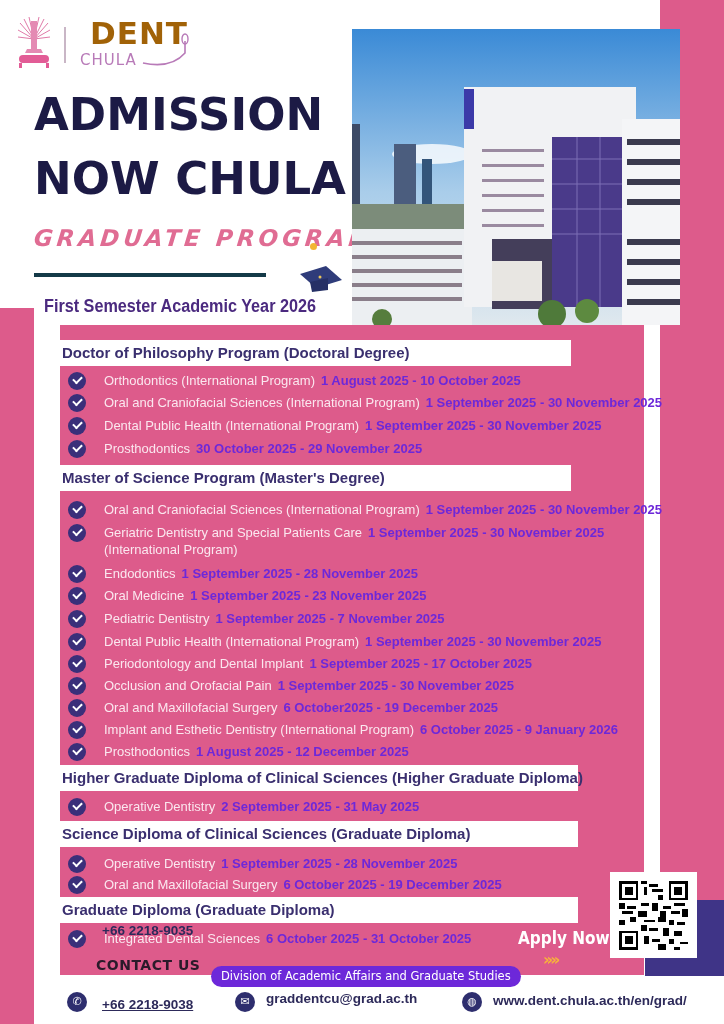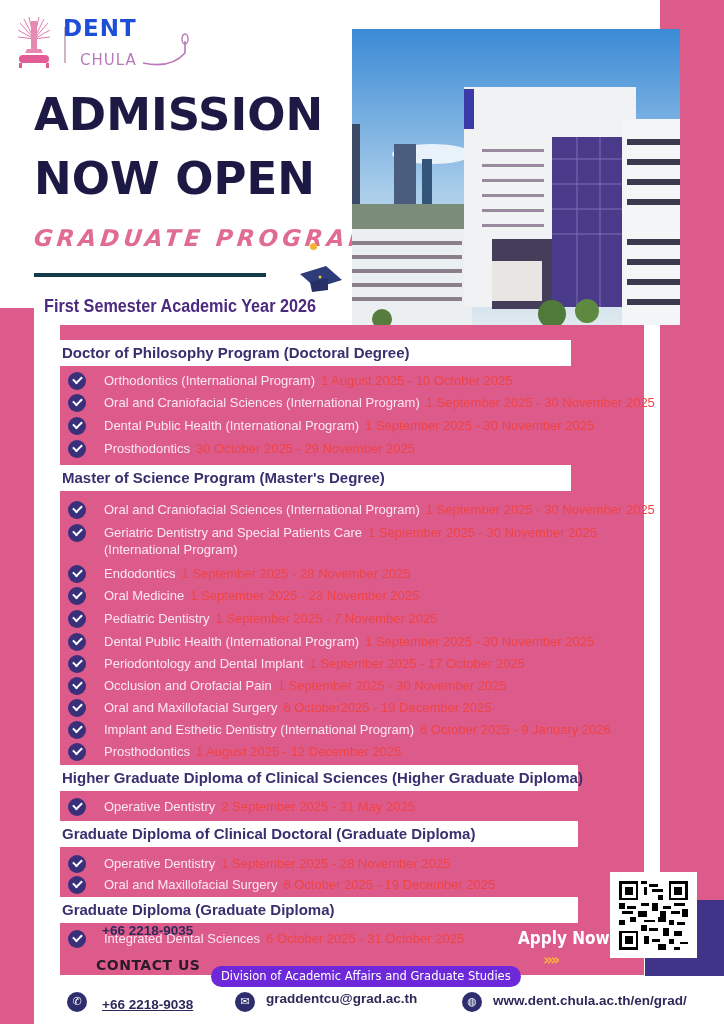--- a/index.html
+++ b/index.html
@@ -8,21 +8,21 @@
   .pink { background: #dd5b8b; }
   #left-strip { left: 0; top: 308px; width: 34px; height: 716px; }
   #right-strip { left: 660px; top: 0; width: 64px; height: 900px; }
   #purple-block { left: 645px; top: 900px; width: 79px; height: 76px; background: #3f3487; }
   #main-card { left: 60px; top: 325px; width: 584px; height: 650px; }
 
   
   #logo { left: 17px; top: 17px; width: 180px; height: 54px; }
   .logo-emblem { position: absolute; left: 0; top: 0; width: 34px; height: 52px; }
   .logo-divider { position: absolute; left: 47px; top: 10px; width: 2px; height: 36px; background: #c9b6c6; }
-  .logo-dent { position: absolute; left: 46px; top: -2px; font-family: "DejaVu Sans", sans-serif; font-weight: bold; font-size: 23px; color: #1d4ed8; letter-spacing: 1px; }
+  .logo-dent { position: absolute; left: 73px; top: -2px; font-family: "DejaVu Sans", sans-serif; font-weight: bold; font-size: 31px; color: #a16207; letter-spacing: 1px; }
   .logo-chula { position: absolute; left: 63px; top: 34px; font-family: "DejaVu Sans", sans-serif; font-size: 15px; color: #b87ab8; letter-spacing: 1px; }
   .logo-swoosh { position: absolute; left: 124px; top: 14px; width: 50px; height: 36px; }
 
   .headline { left: 34px; font-family: "DejaVu Sans", sans-serif; font-weight: 900; font-size: 45px; color: #1c1a45; letter-spacing: 0px; line-height: 1; }
   #h1 { top: 92px; }
   #h2 { top: 156px; }
   #subtitle { left: 34px; top: 225px; font-family: "DejaVu Sans", sans-serif; font-weight: bold; font-style: italic; font-size: 23px; color: #e06c93; letter-spacing: 4px; transform: skewX(-6deg); }
   #subtitle-dot { left: 310px; top: 243px; width: 7px; height: 7px; border-radius: 50%; background: #f2b632; }
   #underline { left: 34px; top: 273px; width: 232px; height: 4px; background: #143a48; }
   #cap { left: 296px; top: 262px; width: 48px; height: 32px; }
@@ -31,21 +31,21 @@
   
   #photo { left: 352px; top: 29px; width: 328px; height: 296px; overflow: hidden; background: linear-gradient(#3f8fd6 0%, #7fb9e8 45%, #cfe3f2 60%, #a7b3bd 100%); }
   #photo svg { width: 100%; height: 100%; display: block; }
 
   
   .sec-title { position: absolute; left: 58px; height: 26px; background: #fff; padding-left: 4px; font-family: "Liberation Sans", sans-serif; font-weight: bold; font-size: 15px; color: #3a2f6f; line-height: 26px; white-space: nowrap; }
   .item { position: absolute; left: 68px; font-family: "Liberation Sans", sans-serif; font-size: 13px; line-height: 17px; white-space: nowrap; }
   .check { position: absolute; left: 0; top: 0; width: 18px; height: 18px; border-radius: 50%; background: #3a2f7a; }
   .check::after { content: ""; position: absolute; left: 5px; top: 4px; width: 7px; height: 4px; border-left: 2px solid #fff; border-bottom: 2px solid #fff; transform: rotate(-45deg); }
   .prog { position: absolute; left: 36px; top: 0; color: #fbe7ef; }
-  .date { color: #ef4444; margin-left: 6px; }
+  .date { color: #6d28d9; margin-left: 6px; font-weight: bold; }
   .prog2 { display: block; }
 
   
   #apply { left: 518px; top: 927px; font-family: "DejaVu Sans", sans-serif; font-weight: bold; font-size: 18px; color: #fff; transform: scaleX(0.85); transform-origin: left; }
   #chevrons { left: 543px; top: 950px; font-family: "DejaVu Sans", sans-serif; font-weight: bold; font-size: 16px; color: #f7b23b; letter-spacing: -3px; }
   #qr-box { left: 610px; top: 872px; width: 87px; height: 86px; background: #fff; padding: 9px; }
   #qr-box svg { width: 69px; height: 69px; display: block; }
   #contact-us { left: 96px; top: 957px; font-family: "DejaVu Sans", sans-serif; font-weight: 900; font-size: 14px; color: #2a1a2a; letter-spacing: 0.5px; }
   #division { left: 211px; top: 966px; height: 21px; padding: 0 10px; border-radius: 11px; background: #6d28d9; color: #fff; font-family: "DejaVu Sans", sans-serif; font-size: 11.5px; line-height: 21px; white-space: nowrap; }
   .ico { position: absolute; width: 20px; height: 20px; border-radius: 50%; background: #2e2e6e; color: #fff; font-size: 11px; text-align: center; line-height: 20px; font-family: "DejaVu Sans", sans-serif; }
@@ -82,21 +82,21 @@
   <div class="logo-divider"></div>
   <div class="logo-dent">DENT</div>
   <div class="logo-chula">CHULA</div>
   <svg class="logo-swoosh" viewBox="0 0 50 36">
     <path d="M2 32 Q30 38 44 22 L44 10" stroke="#b87ab8" stroke-width="1.6" fill="none"></path>
     <ellipse cx="44" cy="8" rx="3" ry="5" stroke="#b87ab8" stroke-width="1.4" fill="none"></ellipse>
   </svg>
 </div>
 
 <div id="h1" class="abs headline">ADMISSION</div>
-<div id="h2" class="abs headline">NOW OPEN</div>
+<div id="h2" class="abs headline">NOW CHULA</div>
 <div id="subtitle" class="abs">GRADUATE PROGRAMS</div>
 <div id="subtitle-dot" class="abs"></div>
 <div id="underline" class="abs"></div>
 <svg id="cap" class="abs" viewBox="0 0 48 32">
   <polygon points="4,12 30,4 46,18 20,26" fill="#2f3c7a"></polygon>
   <polygon points="14,20 32,16 32,28 16,30" fill="#263066"></polygon>
   <circle cx="24" cy="15" r="1.5" fill="#e9c45a"></circle>
 </svg>
 <div id="semester" class="abs">First Semester Academic Year 2026</div>
 
@@ -224,21 +224,21 @@
     <span class="check"></span>
     <span class="prog"><span>Prosthodontics</span><span class="date">1 August 2025 - 12 December 2025</span></span>
   </div>
 
 <div class="sec-title" style="top:765px;width:520px;">Higher Graduate Diploma of Clinical Sciences (Higher Graduate Diploma)</div>
 <div class="item" style="top:798px;">
     <span class="check"></span>
     <span class="prog"><span>Operative Dentistry</span><span class="date">2 September 2025 - 31 May 2025</span></span>
   </div>
 
-<div class="sec-title" style="top:821px;width:520px;">Graduate Diploma of Clinical Doctoral (Graduate Diploma)</div>
+<div class="sec-title" style="top:821px;width:520px;">Science Diploma of Clinical Sciences (Graduate Diploma)</div>
 <div class="item" style="top:855px;">
     <span class="check"></span>
     <span class="prog"><span>Operative Dentistry</span><span class="date">1 September 2025 - 28 November 2025</span></span>
   </div>
 <div class="item" style="top:876px;">
     <span class="check"></span>
     <span class="prog"><span>Oral and Maxillofacial Surgery</span><span class="date">6 October 2025 - 19 December 2025</span></span>
   </div>
 
 <div class="sec-title" style="top:897px;width:520px;">Graduate Diploma (Graduate Diploma)</div>

